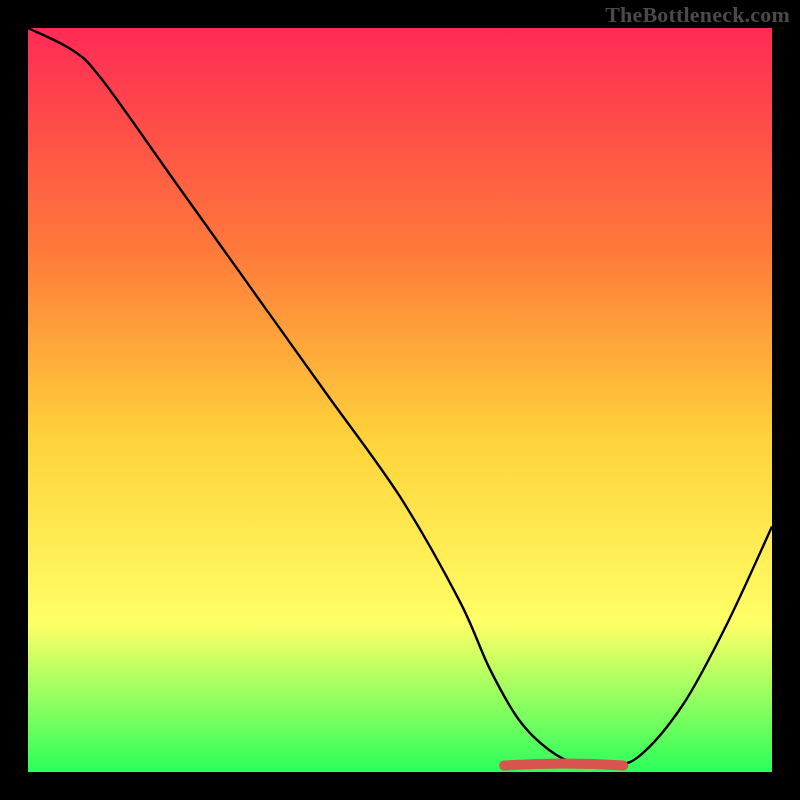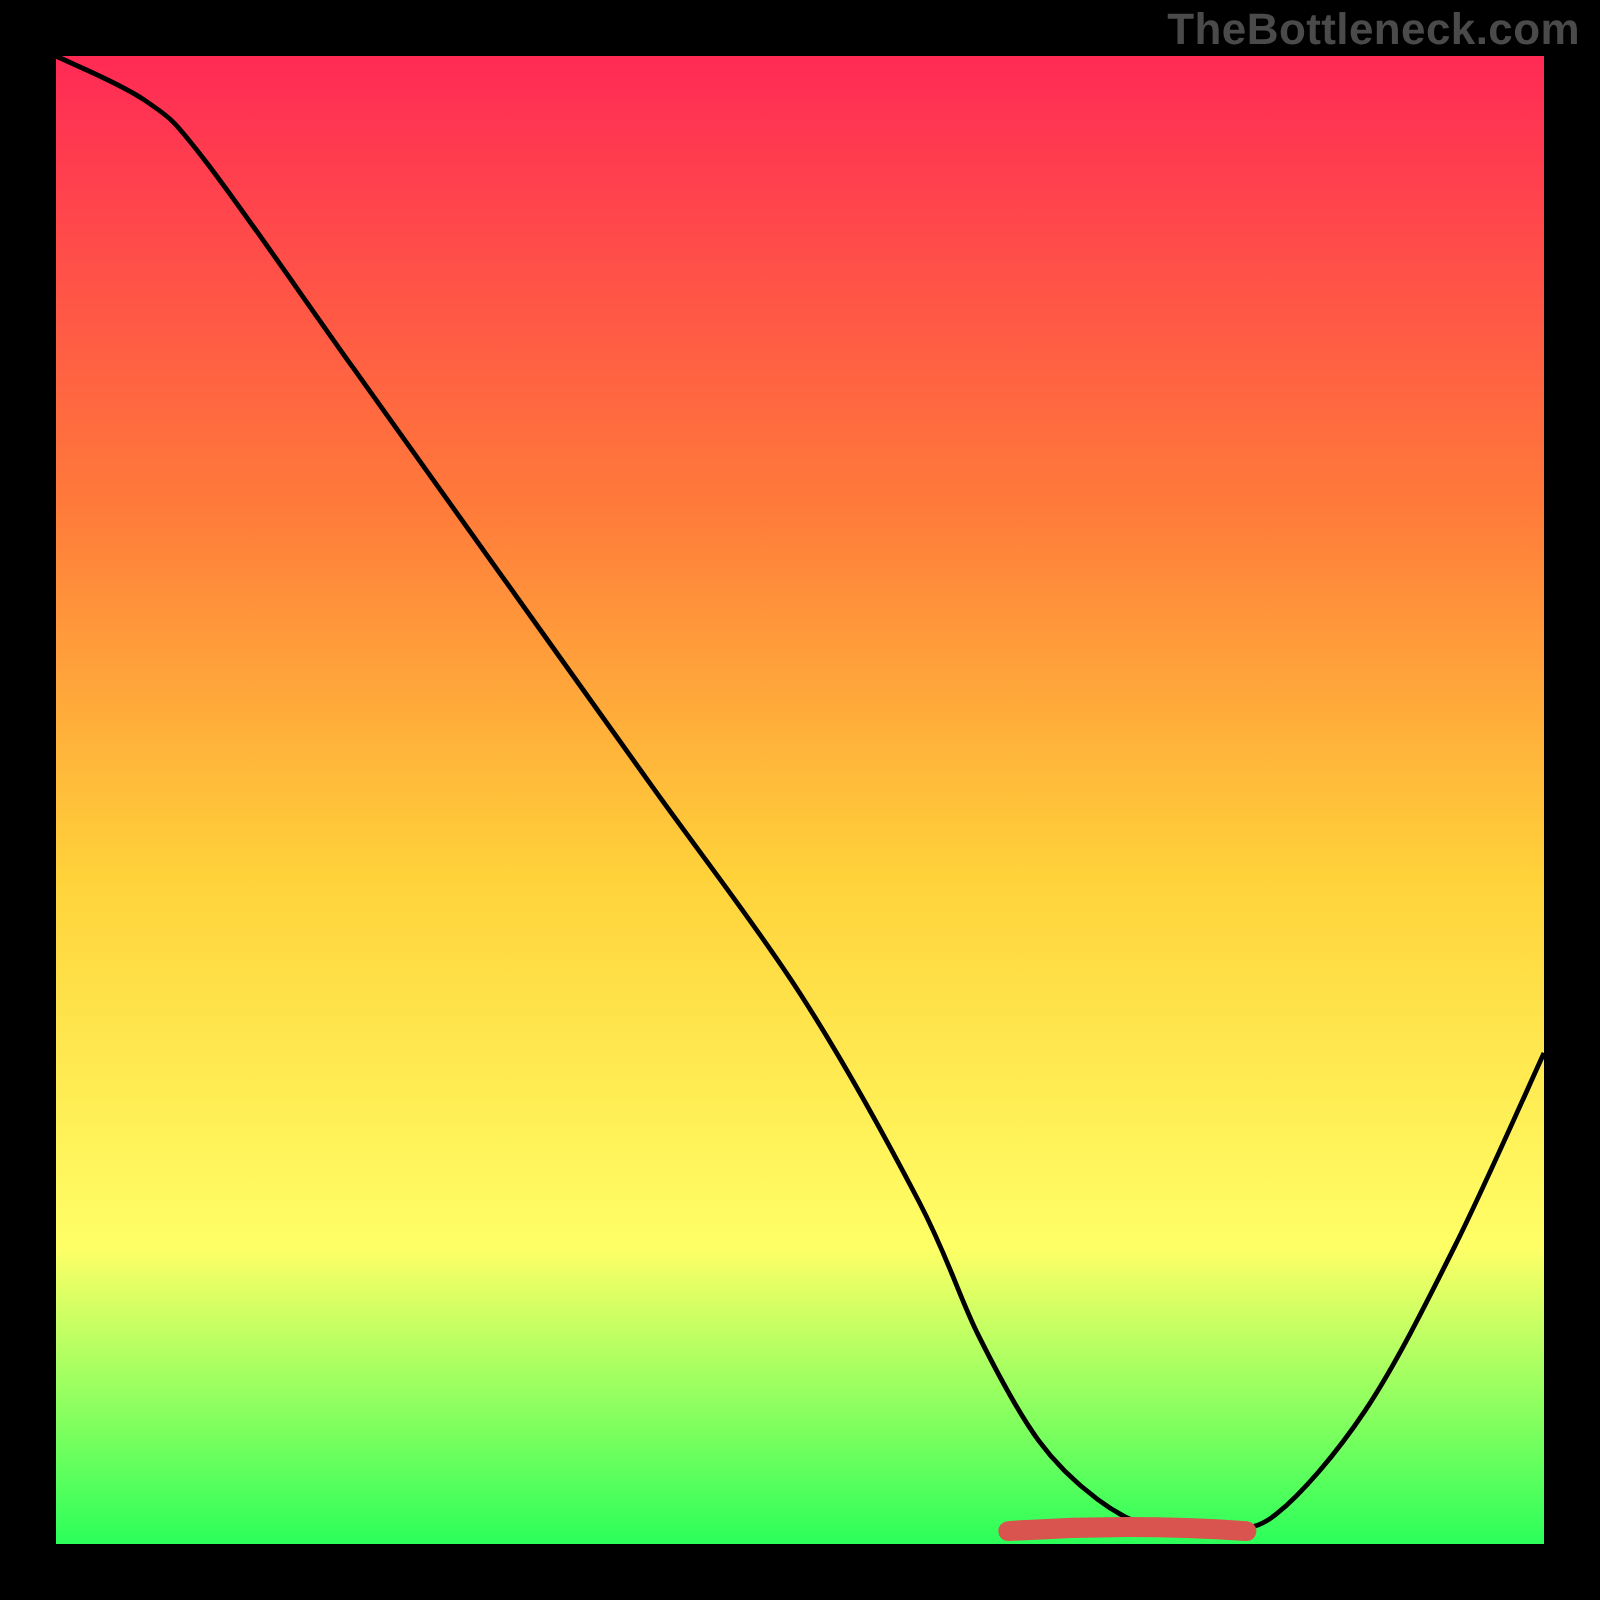--- a/index.html
+++ b/index.html
@@ -9,20 +9,21 @@
     height: 800px;
     background: #000;
     overflow: hidden;
     font-family: Arial, Helvetica, sans-serif;
   }
   .frame {
     position: relative;
     width: 800px;
     height: 800px;
     background: #000;
+    font-family: Liberation Serif, serif;
   }
   .watermark {
     position: absolute;
     top: 2px;
     right: 10px;
     color: #4a4a4a;
     font-size: 22px;
     font-weight: bold;
     letter-spacing: 0.2px;
     z-index: 5;

